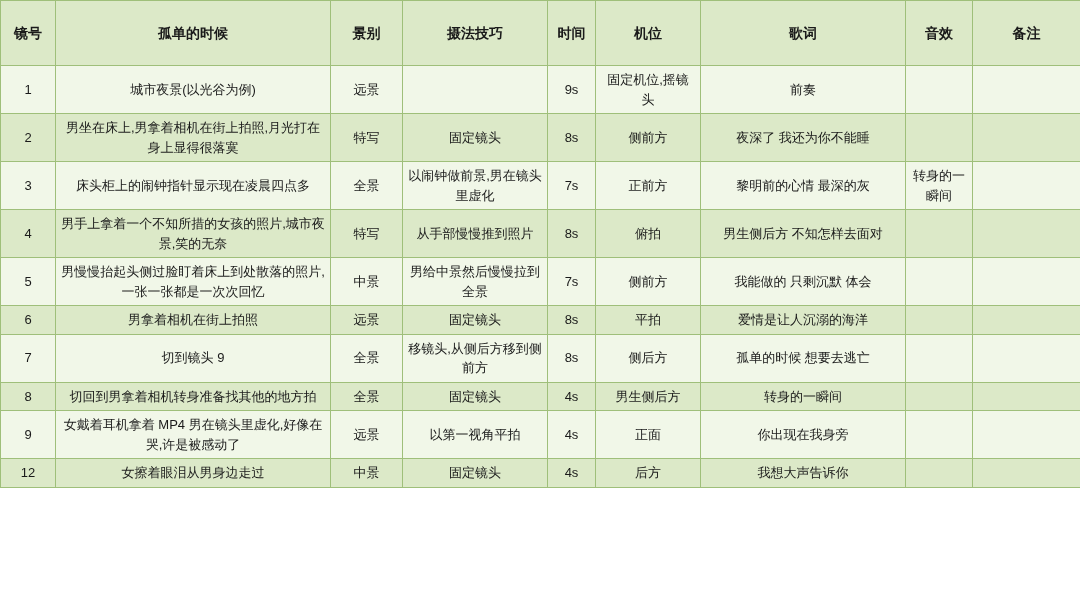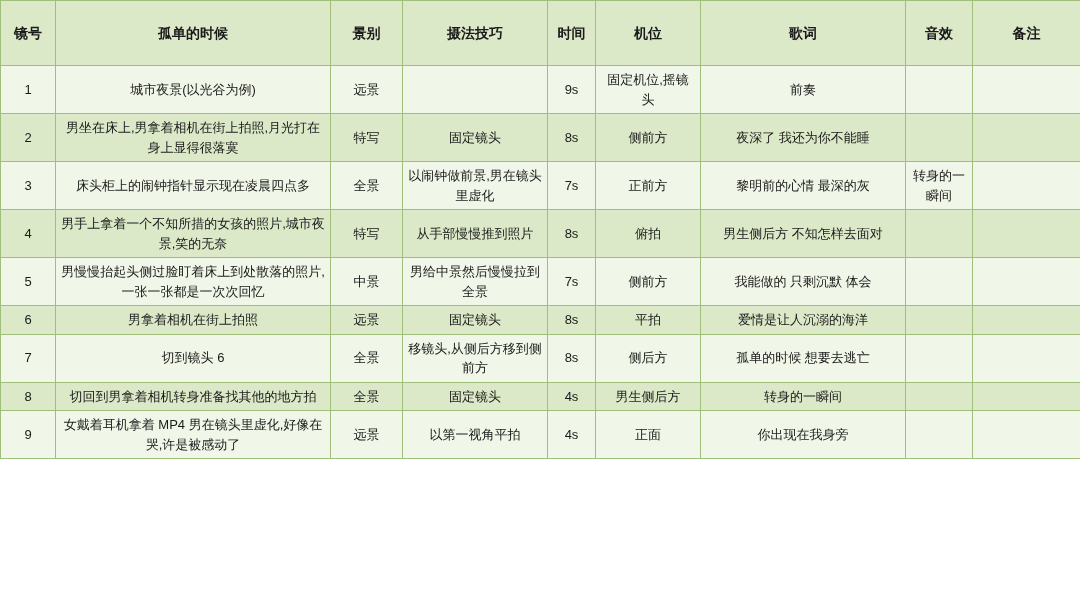--- a/index.html
+++ b/index.html
@@ -155,21 +155,21 @@
       <td>远景</td>
       <td>固定镜头</td>
       <td>8s</td>
       <td>平拍</td>
       <td class="cell-lyrics">爱情是让人沉溺的海洋</td>
       <td class="cell-sfx"></td>
       <td></td>
     </tr>
     <tr class="row-even">
       <td class="cell-shotno">7</td>
-      <td class="cell-content">切到镜头 6</td>
+      <td class="cell-content">切到镜头 9</td>
       <td>全景</td>
       <td>移镜头,从侧后方移到侧前方</td>
       <td>8s</td>
       <td>侧后方</td>
       <td class="cell-lyrics">孤单的时候 想要去逃亡</td>
       <td class="cell-sfx"></td>
       <td></td>
     </tr>
     <tr class="row-odd">
       <td class="cell-shotno">8</td>
@@ -186,14 +186,25 @@
       <td class="cell-shotno">9</td>
       <td class="cell-content">女戴着耳机拿着 MP4 男在镜头里虚化,好像在哭,许是被感动了</td>
       <td>远景</td>
       <td>以第一视角平拍</td>
       <td>4s</td>
       <td>正面</td>
       <td class="cell-lyrics">你出现在我身旁</td>
       <td class="cell-sfx"></td>
       <td></td>
     </tr>
+    <tr class="row-odd">
+      <td class="cell-shotno">12</td>
+      <td class="cell-content">女擦着眼泪从男身边走过</td>
+      <td>中景</td>
+      <td>固定镜头</td>
+      <td>4s</td>
+      <td>后方</td>
+      <td class="cell-lyrics">我想大声告诉你</td>
+      <td class="cell-sfx"></td>
+      <td></td>
+    </tr>
   </tbody>
 </table>
 
 </body></html>

